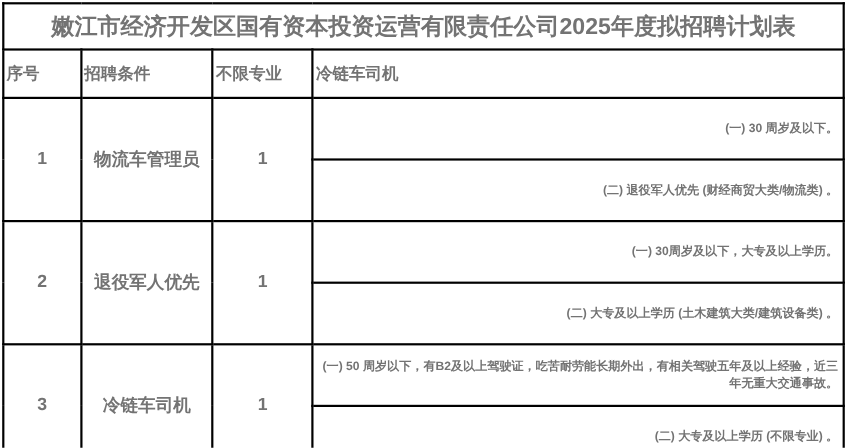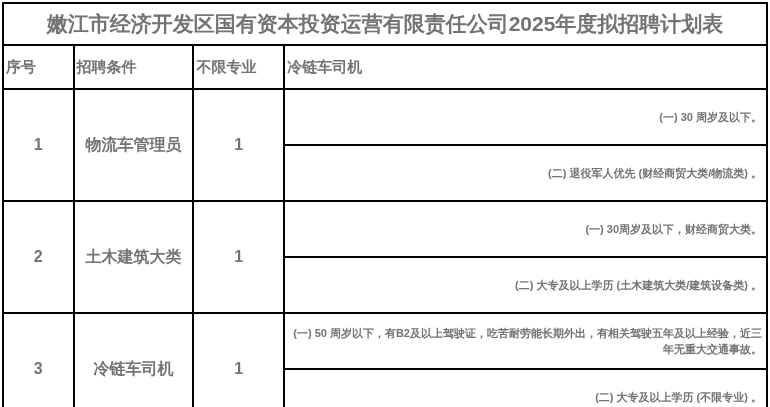--- a/index.html
+++ b/index.html
@@ -89,23 +89,23 @@
       <td class="center-cell" rowspan="2">物流车管理员</td>
       <td class="center-cell" rowspan="2">1</td>
       <td class="cond-cell">(一) 30 周岁及以下。</td>
     </tr>
     <tr>
       <td class="cond-cell">(二) 退役军人优先 (财经商贸大类/物流类) 。</td>
     </tr>
 
     <tr>
       <td class="center-cell" rowspan="2">2</td>
-      <td class="center-cell" rowspan="2">土木建筑大类</td>
+      <td class="center-cell" rowspan="2">退役军人优先</td>
       <td class="center-cell" rowspan="2">1</td>
-      <td class="cond-cell">(一) 30周岁及以下，财经商贸大类。</td>
+      <td class="cond-cell">(一) 30周岁及以下，大专及以上学历。</td>
     </tr>
     <tr>
       <td class="cond-cell">(二) 大专及以上学历 (土木建筑大类/建筑设备类) 。</td>
     </tr>
 
     <tr>
       <td class="center-cell" rowspan="2">3</td>
       <td class="center-cell" rowspan="2">冷链车司机</td>
       <td class="center-cell" rowspan="2">1</td>
       <td class="cond-cell">(一) 50 周岁以下，有B2及以上驾驶证，吃苦耐劳能长期外出，有相关驾驶五年及以上经验，近三年无重大交通事故。</td>

